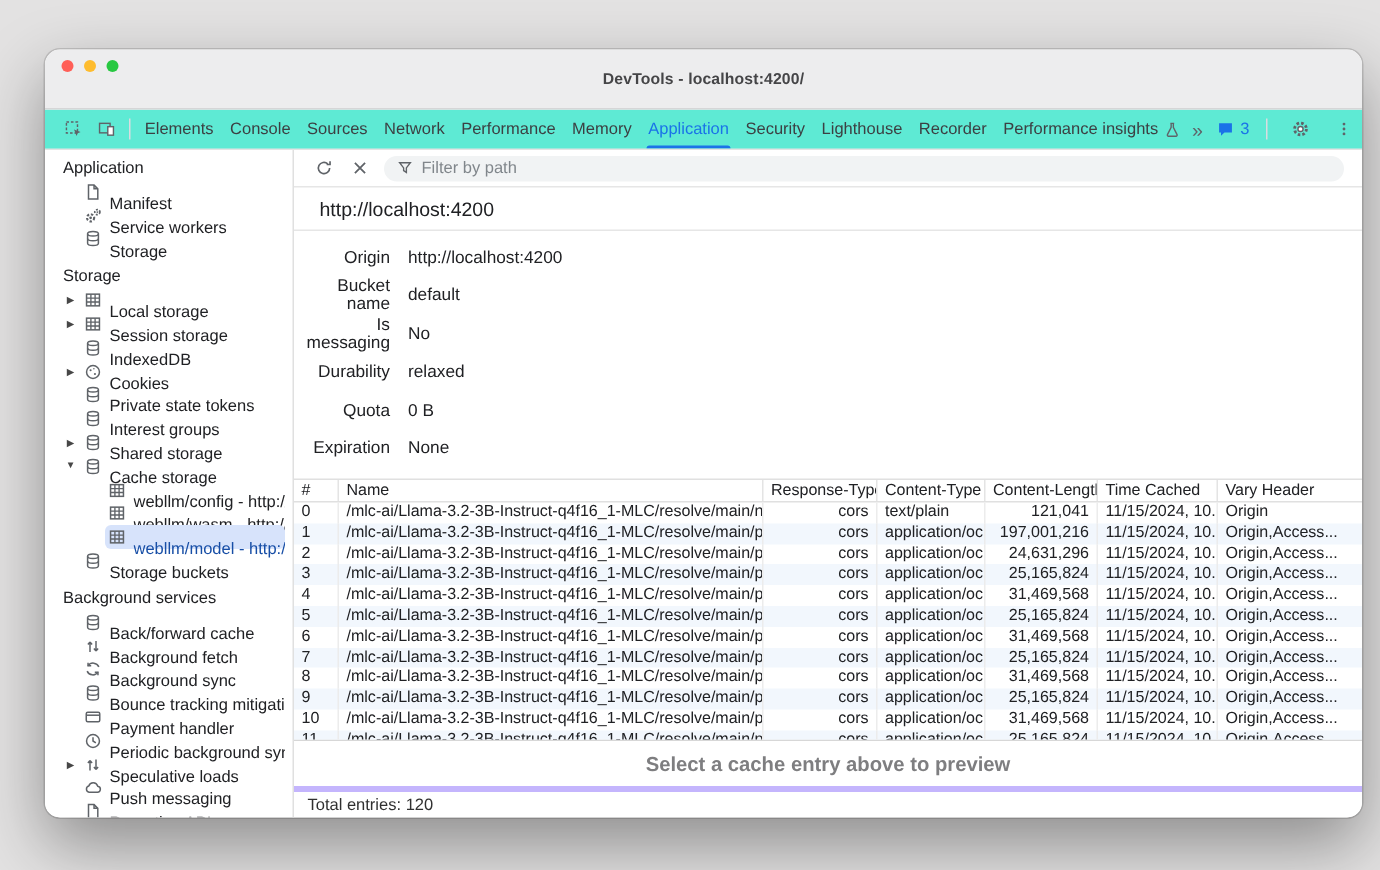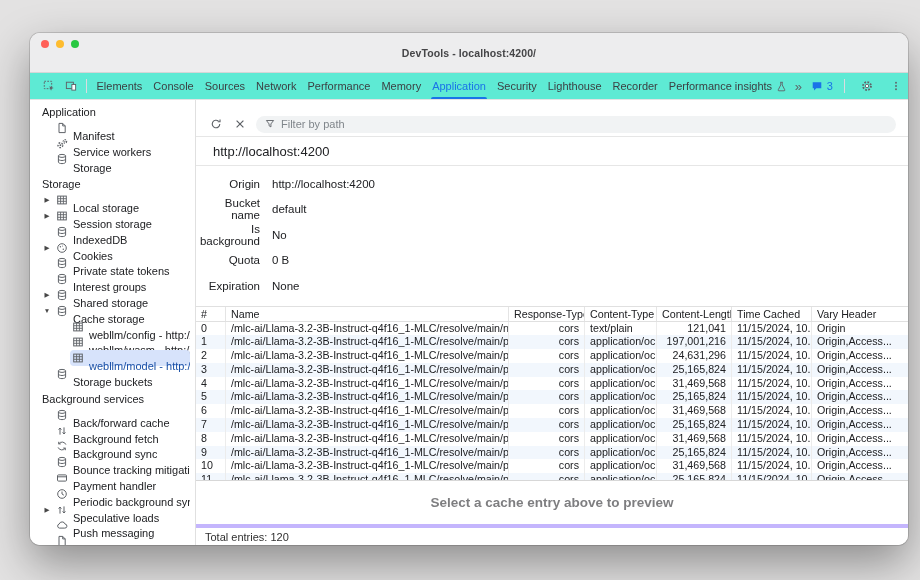--- a/index.html
+++ b/index.html
@@ -46,21 +46,21 @@
   .side-item.child { margin-left:40px; }
   .side-item.selected { background:#d7e3fb; color:#174ea6; }
   .side-item .arrow { position:absolute; left:-12px; width:10px; font-size:6.5px; color:#474747; text-align:center; }
   .side-item .icon { margin-right:5px; flex:none; }
   .side-item .lbl { white-space:nowrap; overflow:hidden;margin-top:16px; }
   .icon svg { width:12px; height:12px; display:block; }
 
   
   .main { flex:1; min-width:0; display:flex; flex-direction:column; background:#fff; }
   .toolbar { height:25px; flex:none; display:flex; align-items:center; gap:8px;
-             padding:0 10px 0 12px; border-bottom:1px solid #e6e6e6;margin-top:12px; }
+             padding:0 10px 0 12px; border-bottom:1px solid #e6e6e6; }
   .tool-btn { width:16px; height:16px; display:flex; align-items:center; justify-content:center; flex:none; }
   .tool-btn svg { width:12px; height:12px; }
   .filter-pill { flex:1; height:17px; background:#f1f3f4; border-radius:9px; display:flex;
                  align-items:center; gap:6px; padding:0 9px; font-size:11px; color:#80868b; margin-right:2px; }
   .filter-pill svg { width:10px; height:10px; }
 
   .origin-header { height:29px; flex:none; display:flex; align-items:center; padding-left:17px;
                    font-size:13px; border-bottom:1px solid #e6e6e6; }
 
   .meta { flex:none; padding:5px 0 7px; }
@@ -475,22 +475,26 @@
       <div class="meta">
           <div class="meta-row">
             <span class="meta-label">Origin</span>
             <span class="meta-value">http://localhost:4200</span>
           </div>
           <div class="meta-row">
             <span class="meta-label">Bucket name</span>
             <span class="meta-value">default</span>
           </div>
           <div class="meta-row">
-            <span class="meta-label">Is background</span>
+            <span class="meta-label">Is messaging</span>
             <span class="meta-value">No</span>
+          </div>
+          <div class="meta-row">
+            <span class="meta-label">Durability</span>
+            <span class="meta-value">relaxed</span>
           </div>
           <div class="meta-row">
             <span class="meta-label">Quota</span>
             <span class="meta-value">0 B</span>
           </div>
           <div class="meta-row">
             <span class="meta-label">Expiration</span>
             <span class="meta-value">None</span>
           </div>
         </div>

